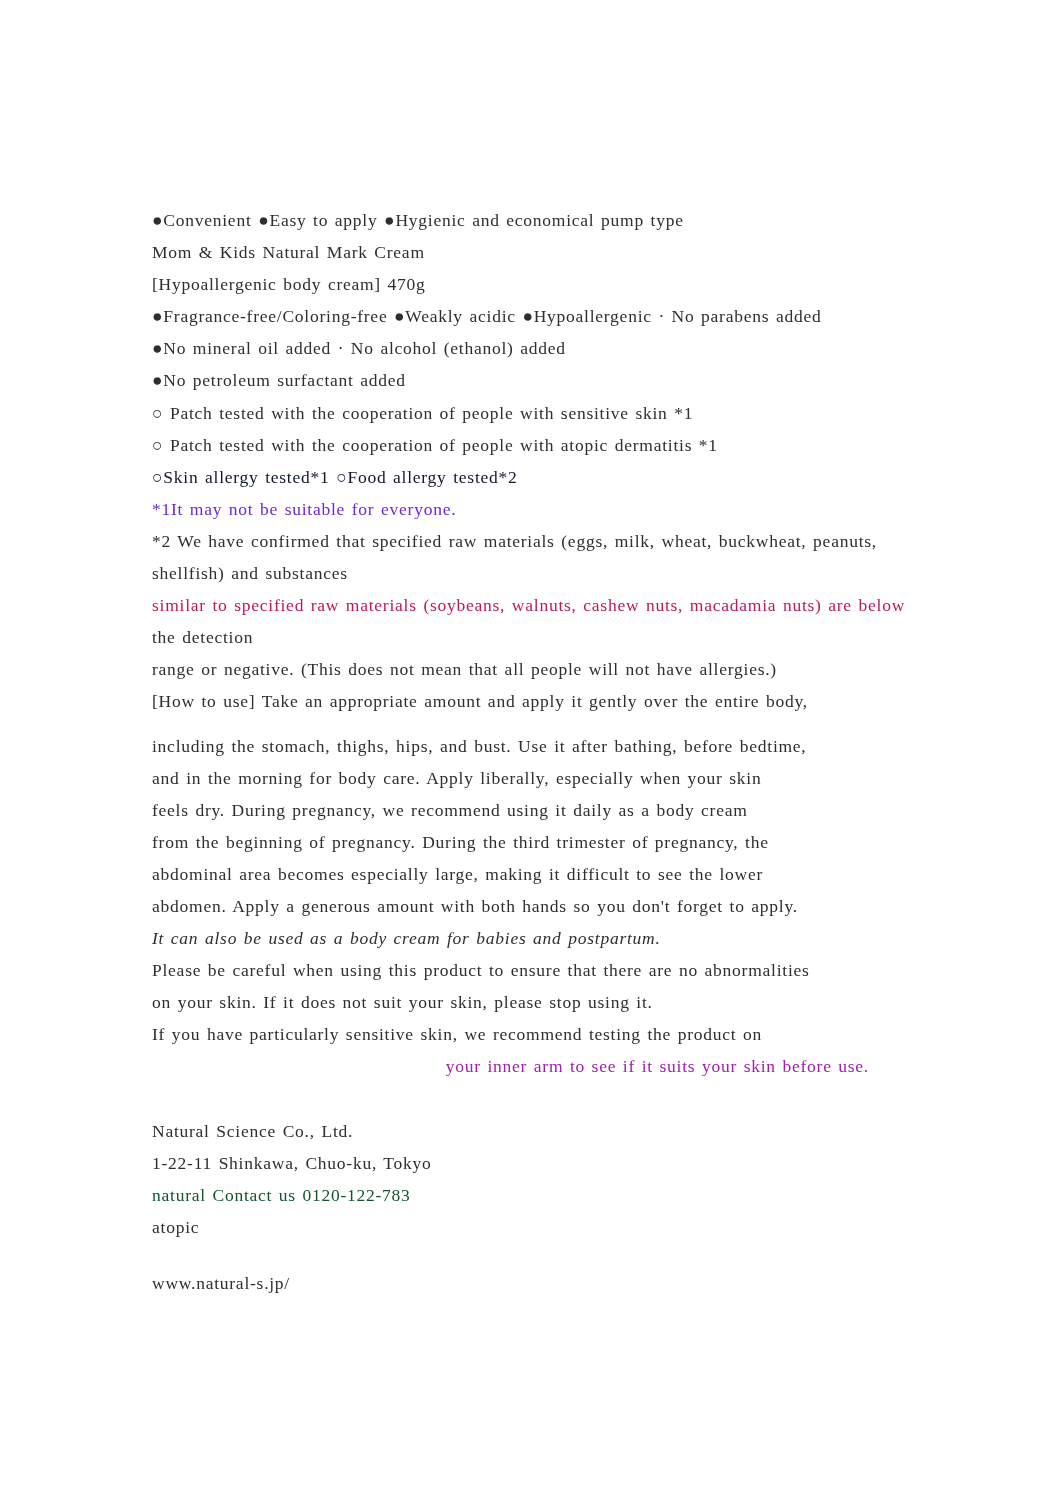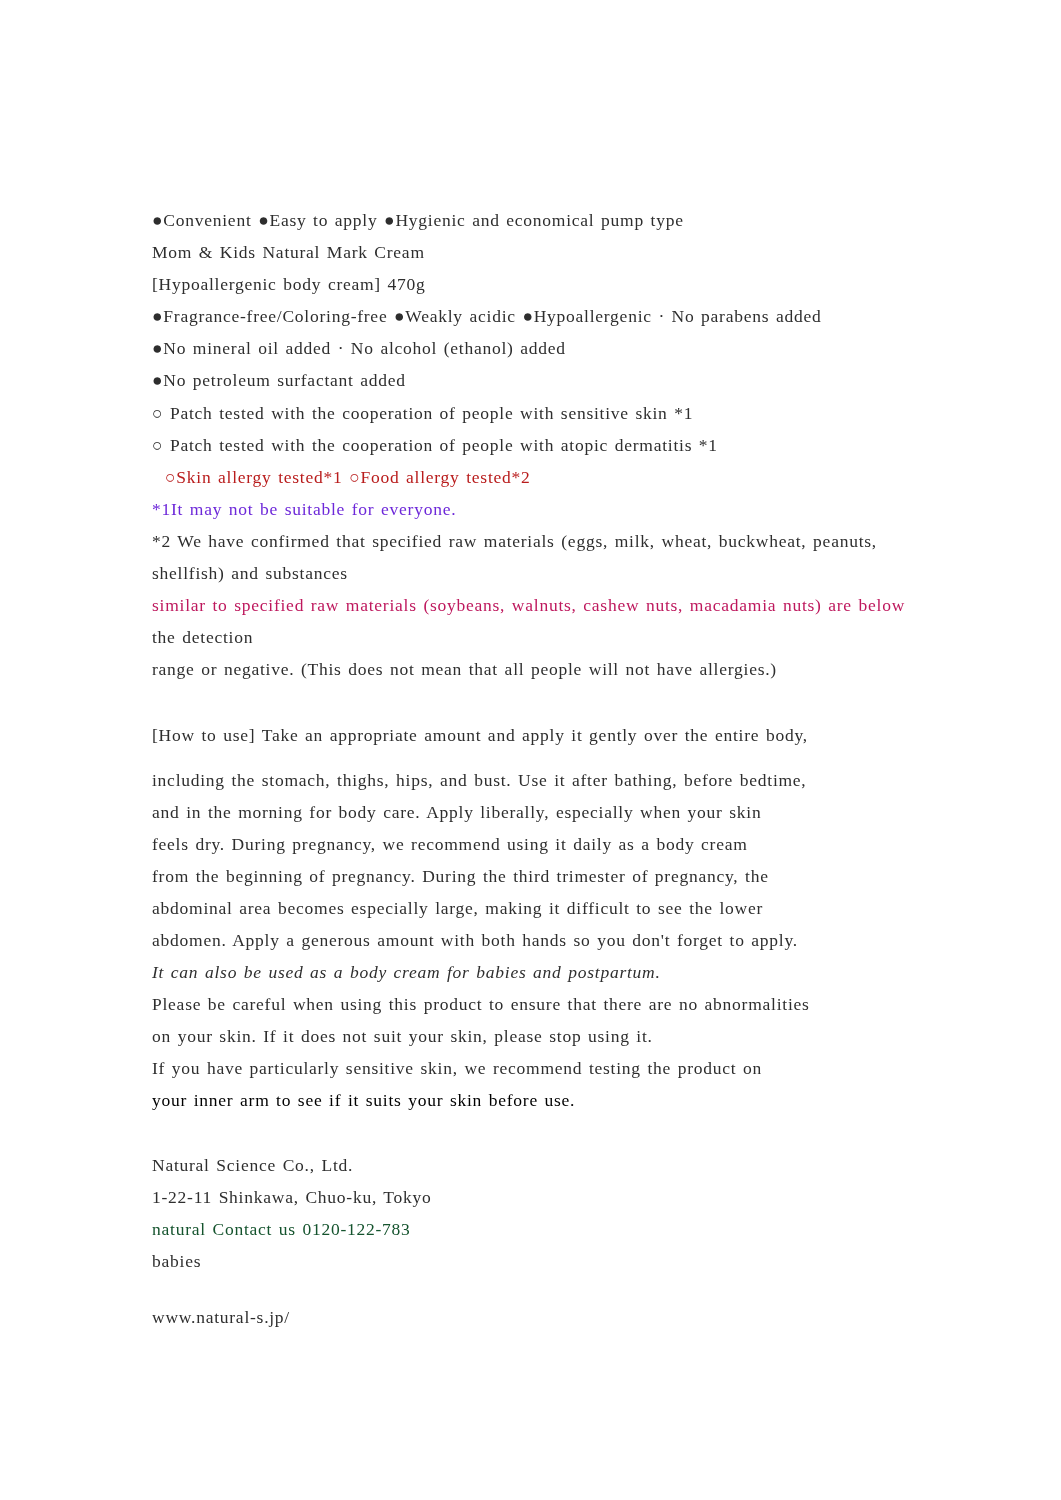--- a/index.html
+++ b/index.html
@@ -41,39 +41,39 @@
 <div class="page" style="background: rgb(255, 255, 255);">
   <div class="doc">
       <div class="line" style="color: rgb(46, 46, 46);">●Convenient ●Easy to apply ●Hygienic and economical pump type</div>
       <div class="line" style="color: rgb(46, 46, 46);">Mom &amp; Kids Natural Mark Cream</div>
       <div class="line" style="color: rgb(46, 46, 46);">[Hypoallergenic body cream] 470g</div>
       <div class="line" style="color: rgb(46, 46, 46);">●Fragrance-free/Coloring-free ●Weakly acidic ●Hypoallergenic · No parabens added</div>
       <div class="line" style="color: rgb(46, 46, 46);">●No mineral oil added · No alcohol (ethanol) added</div>
       <div class="line" style="color: rgb(46, 46, 46);">●No petroleum surfactant added</div>
       <div class="line" style="color: rgb(46, 46, 46);">○ Patch tested with the cooperation of people with sensitive skin *1</div>
       <div class="line" style="color: rgb(46, 46, 46);">○ Patch tested with the cooperation of people with atopic dermatitis *1</div>
-      <div class="line" style="color: #b91c1c; margin-left: 13px;">○Skin allergy tested*1 ○Food allergy tested*2</div>
+      <div class="line" style="color: #0f172a;">○Skin allergy tested*1 ○Food allergy tested*2</div>
       <div class="line" style="color: #6d28d9;">*1It may not be suitable for everyone.</div>
       <div class="line" style="color: rgb(46, 46, 46);">*2 We have confirmed that specified raw materials (eggs, milk, wheat, buckwheat, peanuts,</div>
       <div class="line" style="color: rgb(46, 46, 46);">shellfish) and substances</div>
       <div class="line" style="color: #be185d;">similar to specified raw materials (soybeans, walnuts, cashew nuts, macadamia nuts) are below</div>
       <div class="line" style="color: rgb(46, 46, 46);">the detection</div>
       <div class="line" style="color: rgb(46, 46, 46);">range or negative. (This does not mean that all people will not have allergies.)</div>
-      <div class="line" style="color: rgb(46, 46, 46); margin-top: 34px;">[How to use] Take an appropriate amount and apply it gently over the entire body,</div>
+      <div class="line" style="color: rgb(46, 46, 46);">[How to use] Take an appropriate amount and apply it gently over the entire body,</div>
       <div class="line" style="color: rgb(46, 46, 46); margin-top: 12px;">including the stomach, thighs, hips, and bust. Use it after bathing, before bedtime,</div>
       <div class="line" style="color: rgb(46, 46, 46);">and in the morning for body care. Apply liberally, especially when your skin</div>
       <div class="line" style="color: rgb(46, 46, 46);">feels dry. During pregnancy, we recommend using it daily as a body cream</div>
       <div class="line" style="color: rgb(46, 46, 46);">from the beginning of pregnancy. During the third trimester of pregnancy, the</div>
       <div class="line" style="color: rgb(46, 46, 46);">abdominal area becomes especially large, making it difficult to see the lower</div>
       <div class="line" style="color: rgb(46, 46, 46);">abdomen. Apply a generous amount with both hands so you don't forget to apply.</div>
       <div class="line" style="color: rgb(46, 46, 46); font-style: italic;">It can also be used as a body cream for babies and postpartum.</div>
       <div class="line" style="color: rgb(46, 46, 46);">Please be careful when using this product to ensure that there are no abnormalities</div>
       <div class="line" style="color: rgb(46, 46, 46);">on your skin. If it does not suit your skin, please stop using it.</div>
       <div class="line" style="color: rgb(46, 46, 46);">If you have particularly sensitive skin, we recommend testing the product on</div>
-      <div class="line" style="color: #000000;">your inner arm to see if it suits your skin before use.</div>
+      <div class="line" style="color: #a21caf; text-align: right;">your inner arm to see if it suits your skin before use.</div>
       <div class="line" style="color: rgb(46, 46, 46);"></div>
       <div class="line" style="color: rgb(46, 46, 46);">Natural Science Co., Ltd.</div>
       <div class="line" style="color: rgb(46, 46, 46);">1-22-11 Shinkawa, Chuo-ku, Tokyo</div>
       <div class="line" style="color: #14532d;">natural Contact us 0120-122-783</div>
-      <div class="line" style="color: rgb(46, 46, 46);">babies</div>
+      <div class="line" style="color: rgb(46, 46, 46);">atopic</div>
       <div class="line" style="color: rgb(46, 46, 46); margin-top: 24px;">www.natural-s.jp/</div>
     </div>
 </div>
 
 </body></html>

